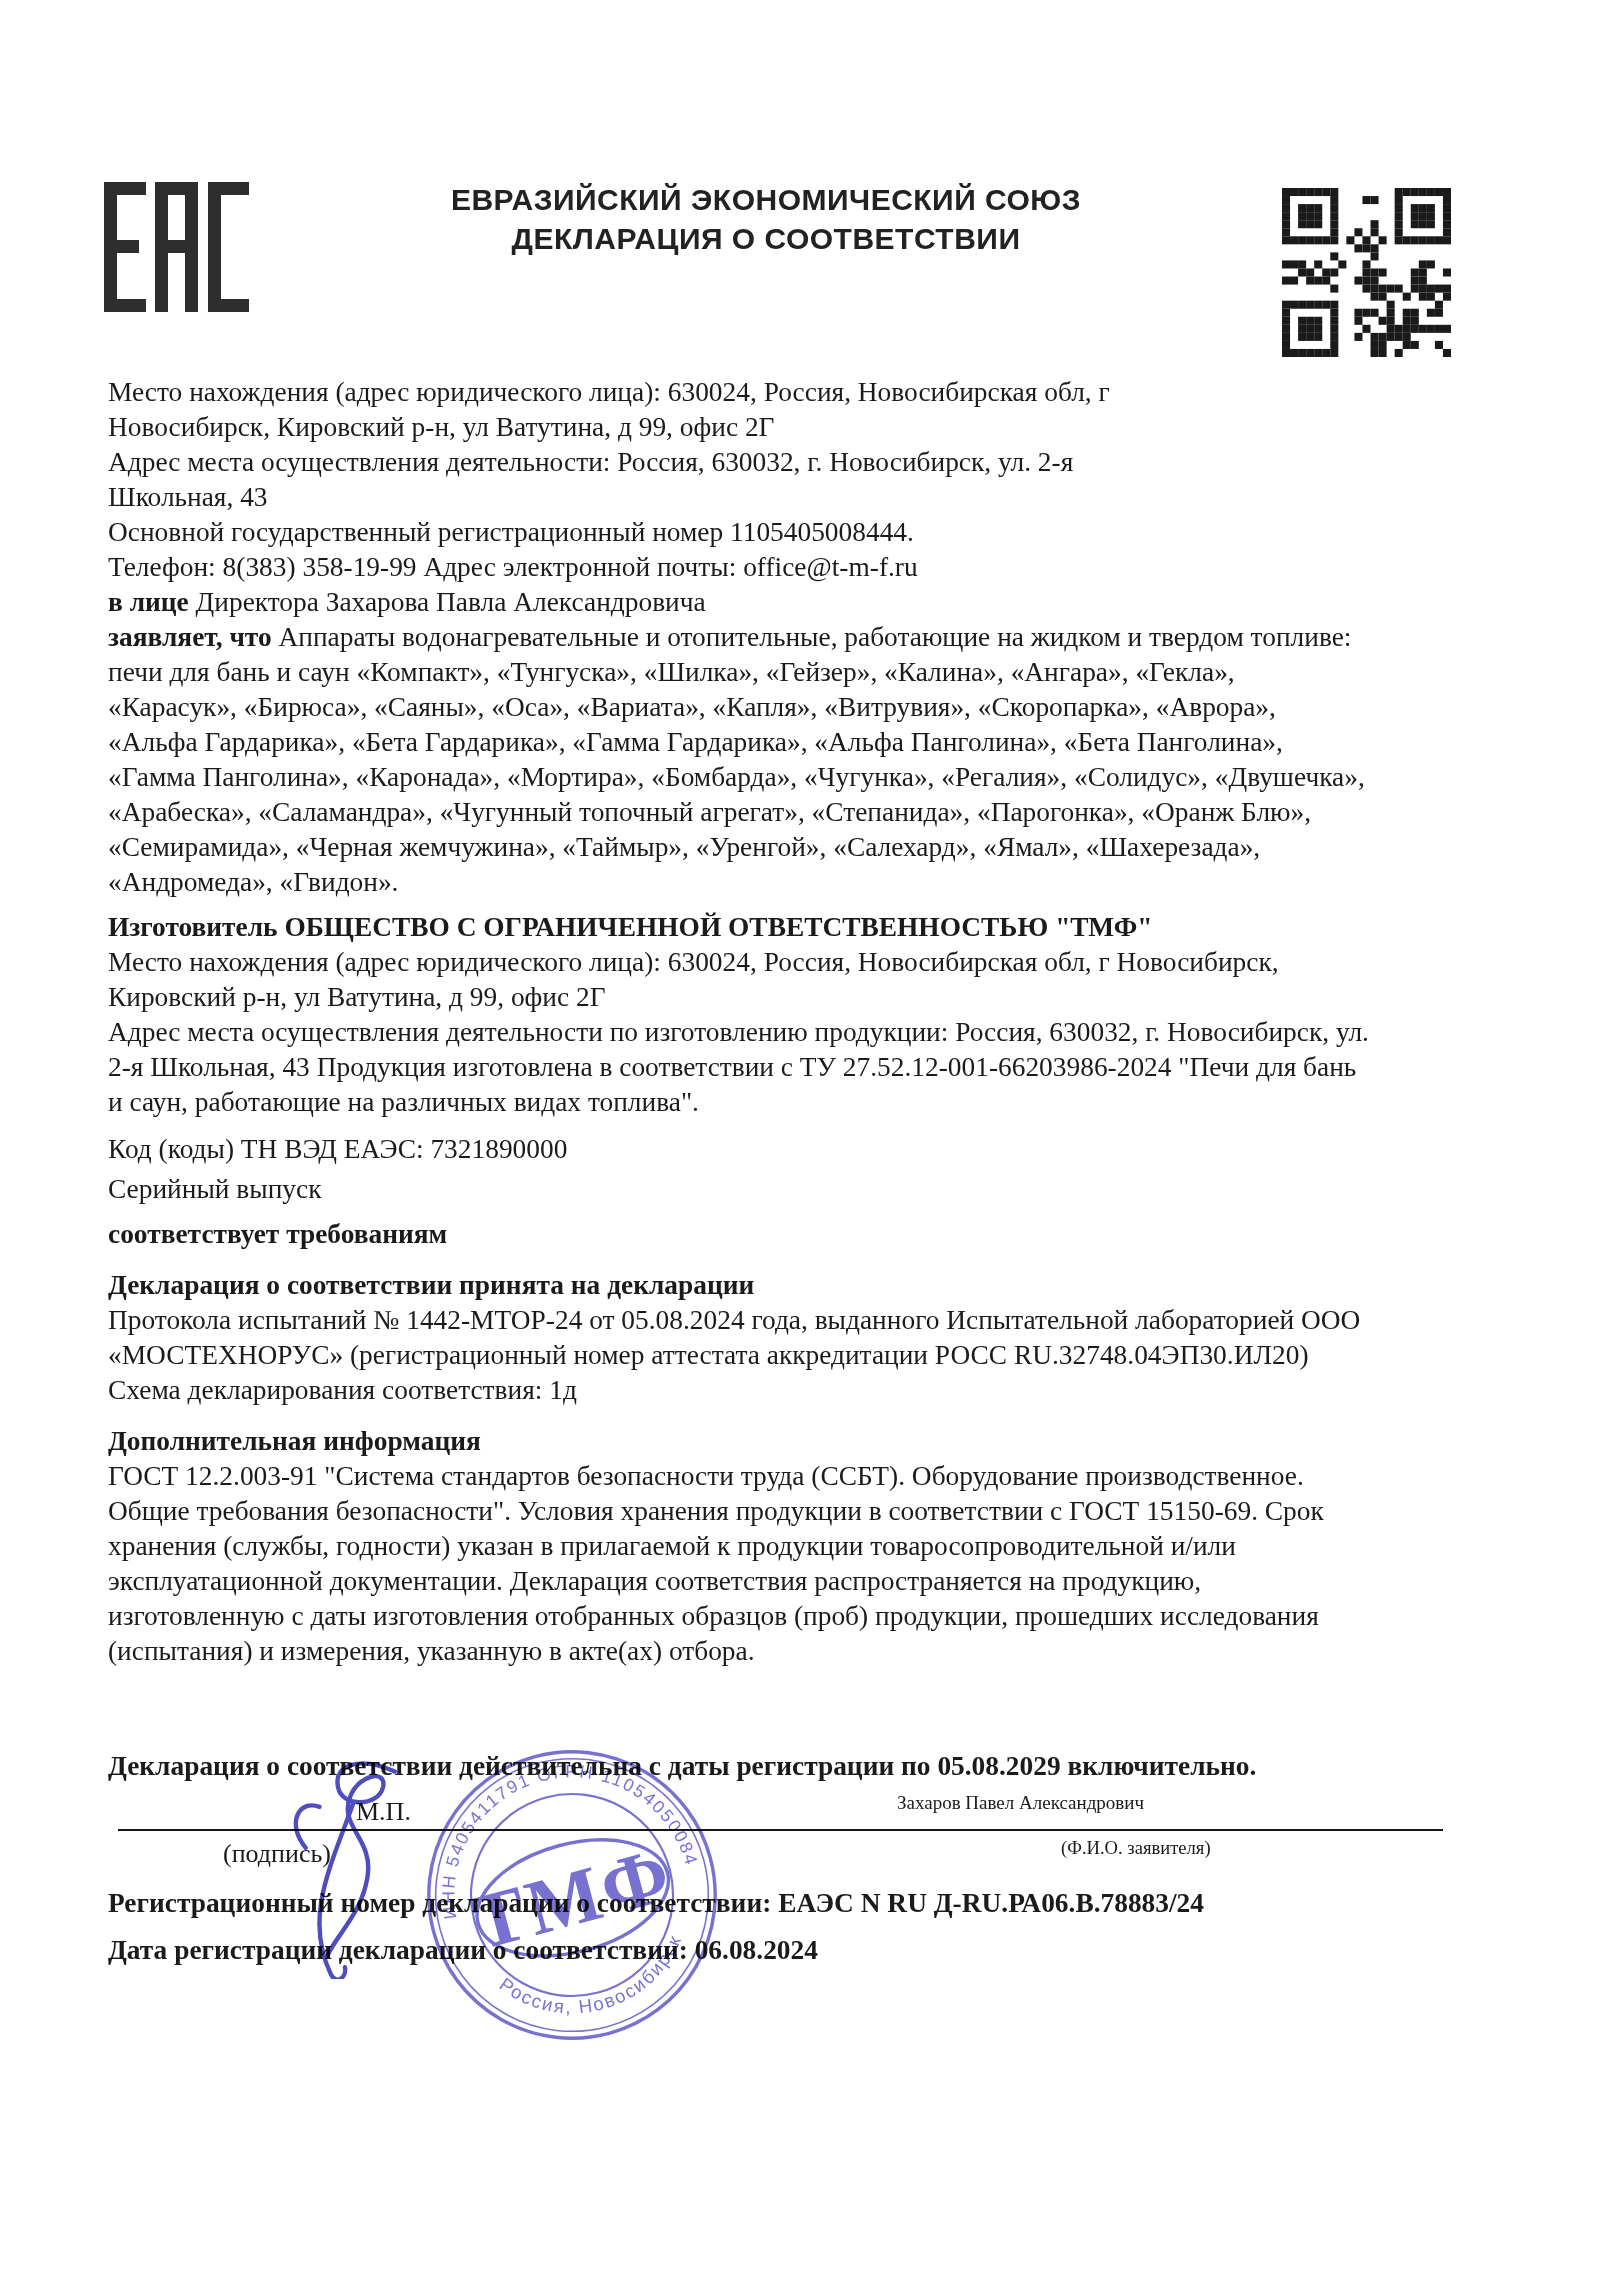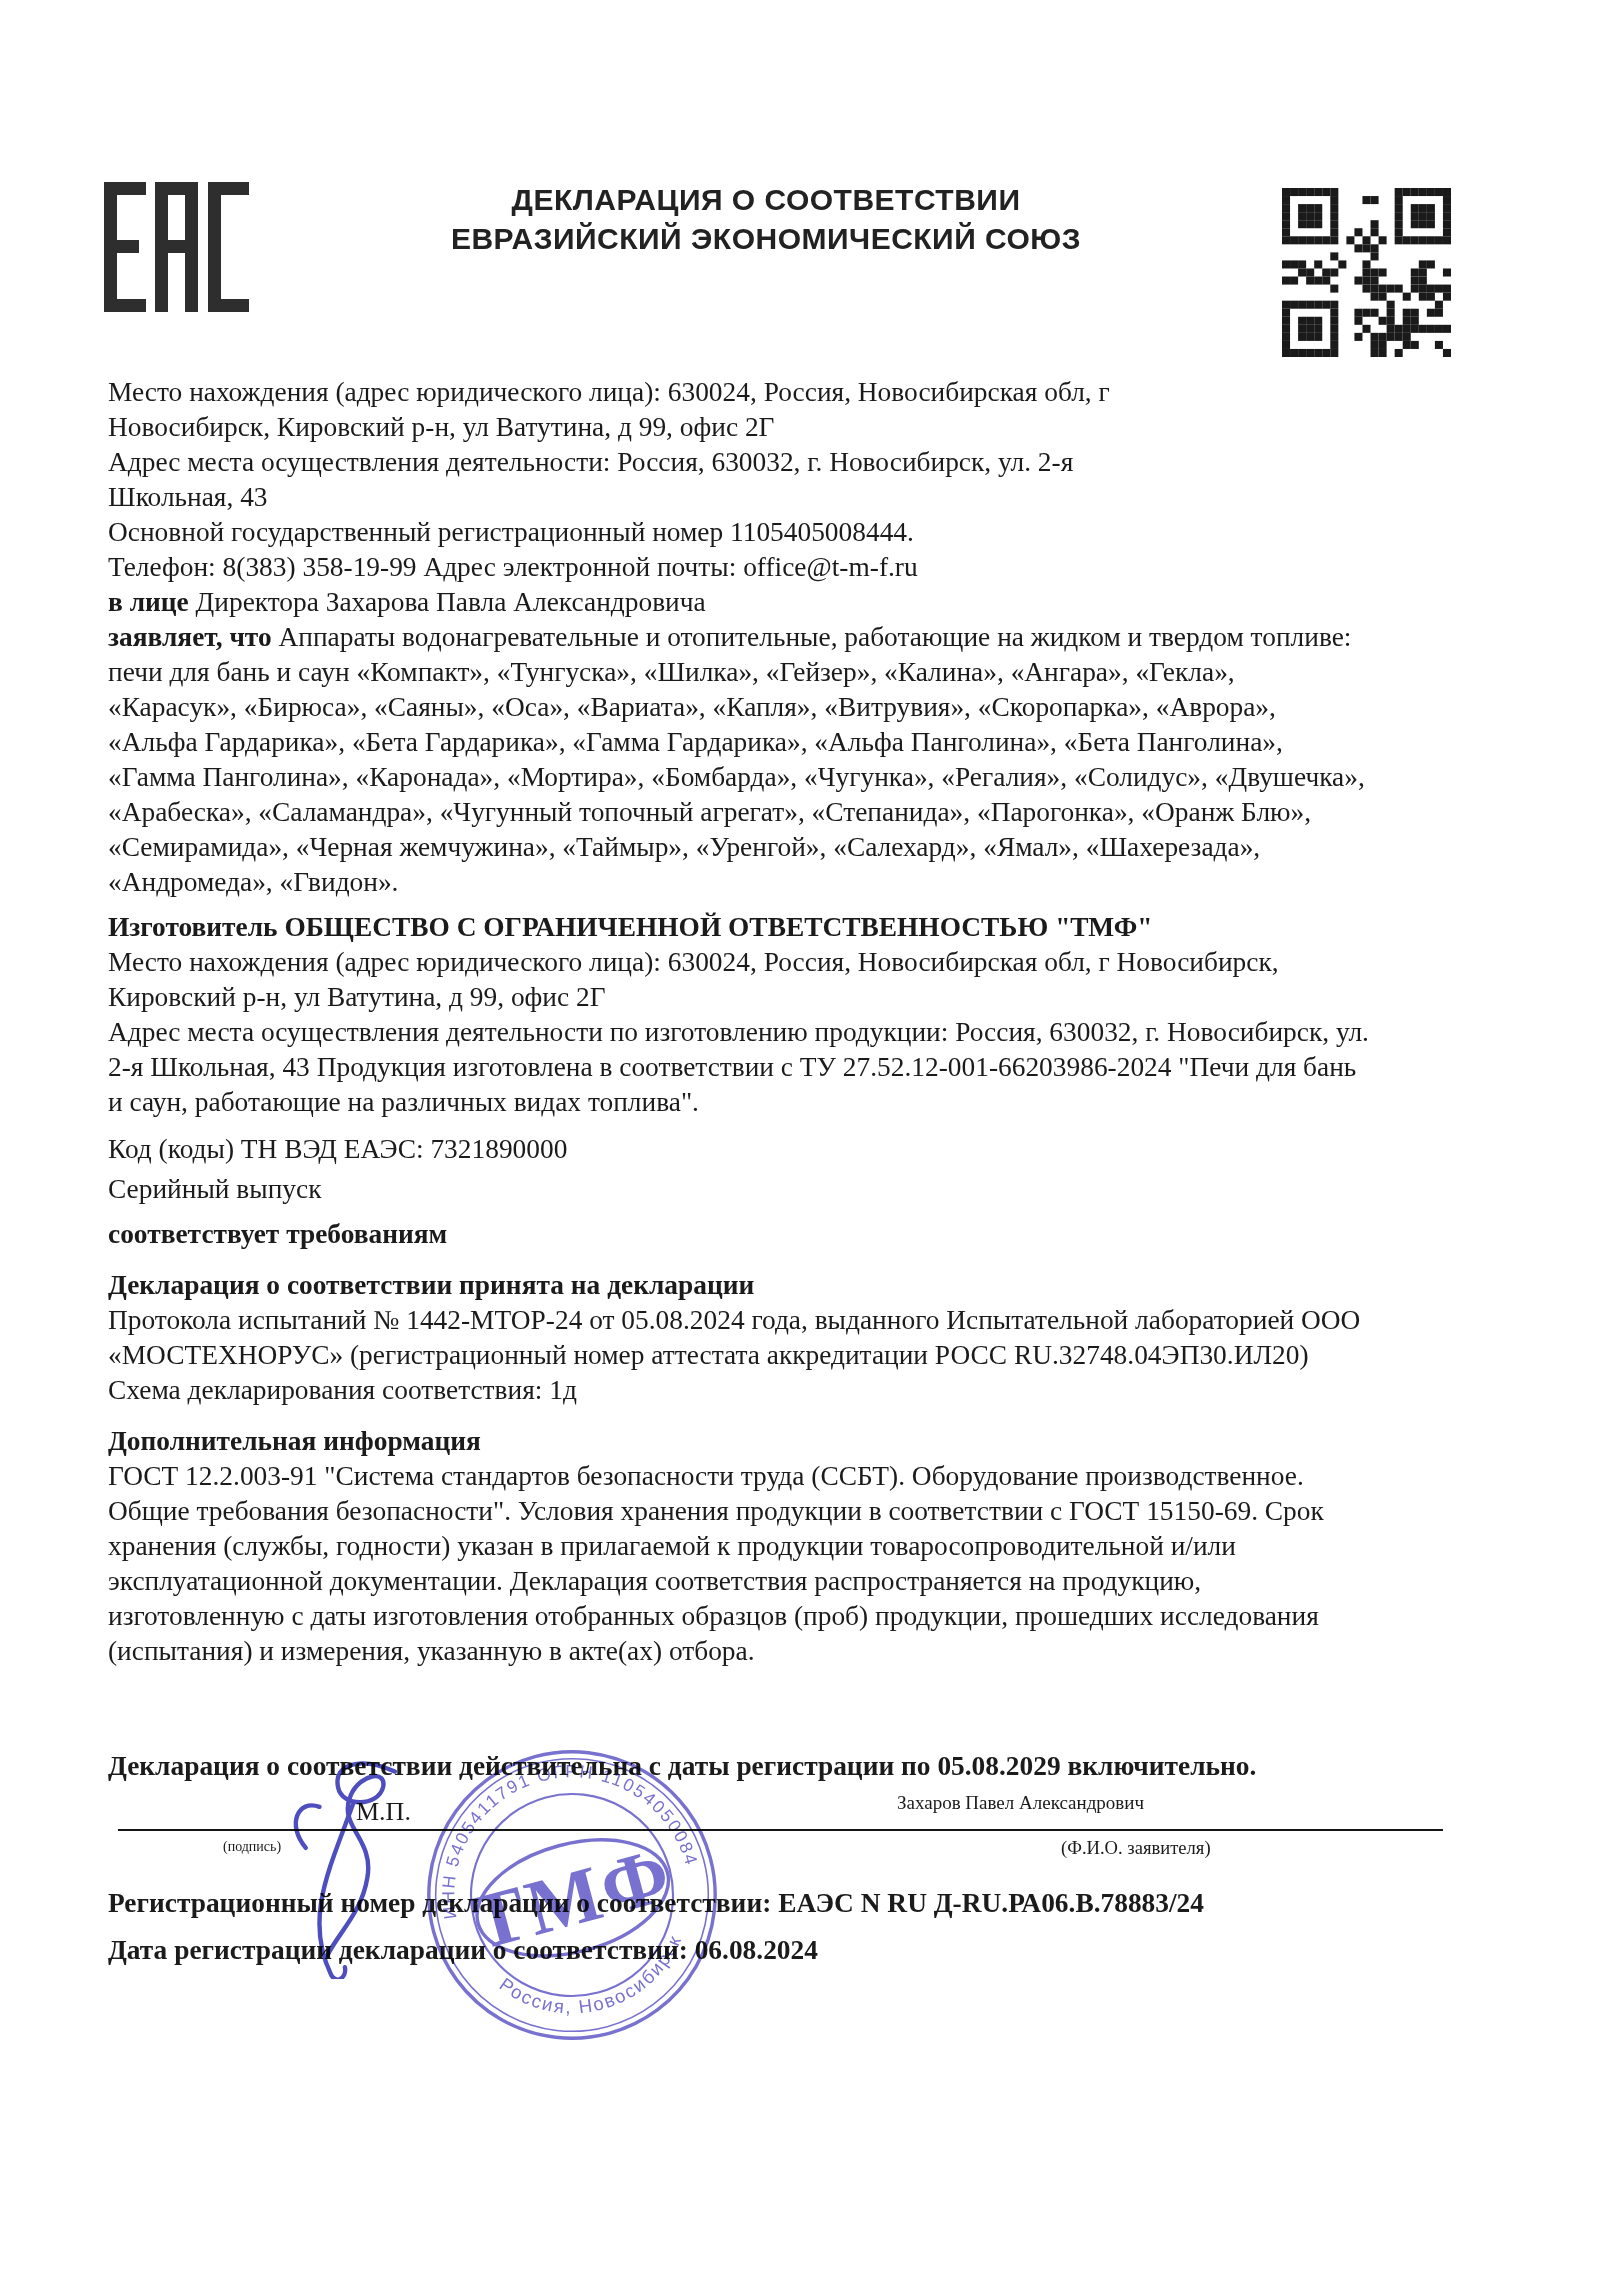--- a/index.html
+++ b/index.html
@@ -17,21 +17,21 @@
   .b{font-weight:bold;}
   .mt10{margin-top:9.8px !important;font-weight:bold;}
   .mt12{margin-top:11.8px !important;}
   .mt6{margin-top:5.9px !important;}
   .mt16{margin-top:15.7px !important;}
   
   .validity{position:absolute;left:108px;top:1751px;width:1372px;font-size:27.4px;font-weight:bold;}
   .mp{position:absolute;left:356px;top:1797px;font-size:26px;}
   .signer-name{position:absolute;left:897px;top:1792px;font-size:19px;}
   .sig-line{position:absolute;left:118px;top:1829px;width:1325px;height:2px;background:#151515;}
-  .podpis-label{position:absolute;left:223px;top:1839px;font-size:14px;}
+  .podpis-label{position:absolute;left:223px;top:1839px;font-size:26px;}
   .fio-label{position:absolute;left:1021px;top:1837px;font-size:18.6px;margin-left:40px;}
   .reg-number{position:absolute;left:108px;top:1888px;font-size:27.4px;font-weight:bold;}
   .reg-date{position:absolute;left:108px;top:1935px;font-size:27.4px;font-weight:bold;}
   .stamp{position:absolute;left:420px;top:1743px;opacity:.82;mix-blend-mode:multiply;z-index:5;}
   .signature{position:absolute;left:238px;top:1754px;opacity:.9;mix-blend-mode:multiply;z-index:6;}
 </style>
 </head>
 <body>
 
 <div class="page">
@@ -48,22 +48,22 @@
         <rect x="51" y="0" width="43" height="13"></rect>
           <rect x="51" y="58" width="43" height="13"></rect>
         <rect x="104" y="0" width="13" height="130"></rect>
           <rect x="104" y="0" width="41" height="13"></rect>
         <rect x="104" y="117" width="41" height="13"></rect>
       </g>
     </svg>
   </div>
 
   <div class="doc-title">
+    <div>ЕВРАЗИЙСКИЙ ЭКОНОМИЧЕСКИЙ СОЮЗ</div>
     <div>ДЕКЛАРАЦИЯ О СООТВЕТСТВИИ</div>
-    <div>ЕВРАЗИЙСКИЙ ЭКОНОМИЧЕСКИЙ СОЮЗ</div>
   </div>
 
   <div class="qr"><svg id="qrsvg" width="169" height="169" viewBox="0 0 168 168" xmlns="http://www.w3.org/2000/svg">
         <rect x="0" y="0" width="8" height="8" fill="#1a1a1a"></rect>
         <rect x="8" y="0" width="8" height="8" fill="#1a1a1a"></rect>
         <rect x="16" y="0" width="8" height="8" fill="#1a1a1a"></rect>
         <rect x="24" y="0" width="8" height="8" fill="#1a1a1a"></rect>
         <rect x="32" y="0" width="8" height="8" fill="#1a1a1a"></rect>
         <rect x="40" y="0" width="8" height="8" fill="#1a1a1a"></rect>
         <rect x="48" y="0" width="8" height="8" fill="#1a1a1a"></rect>

